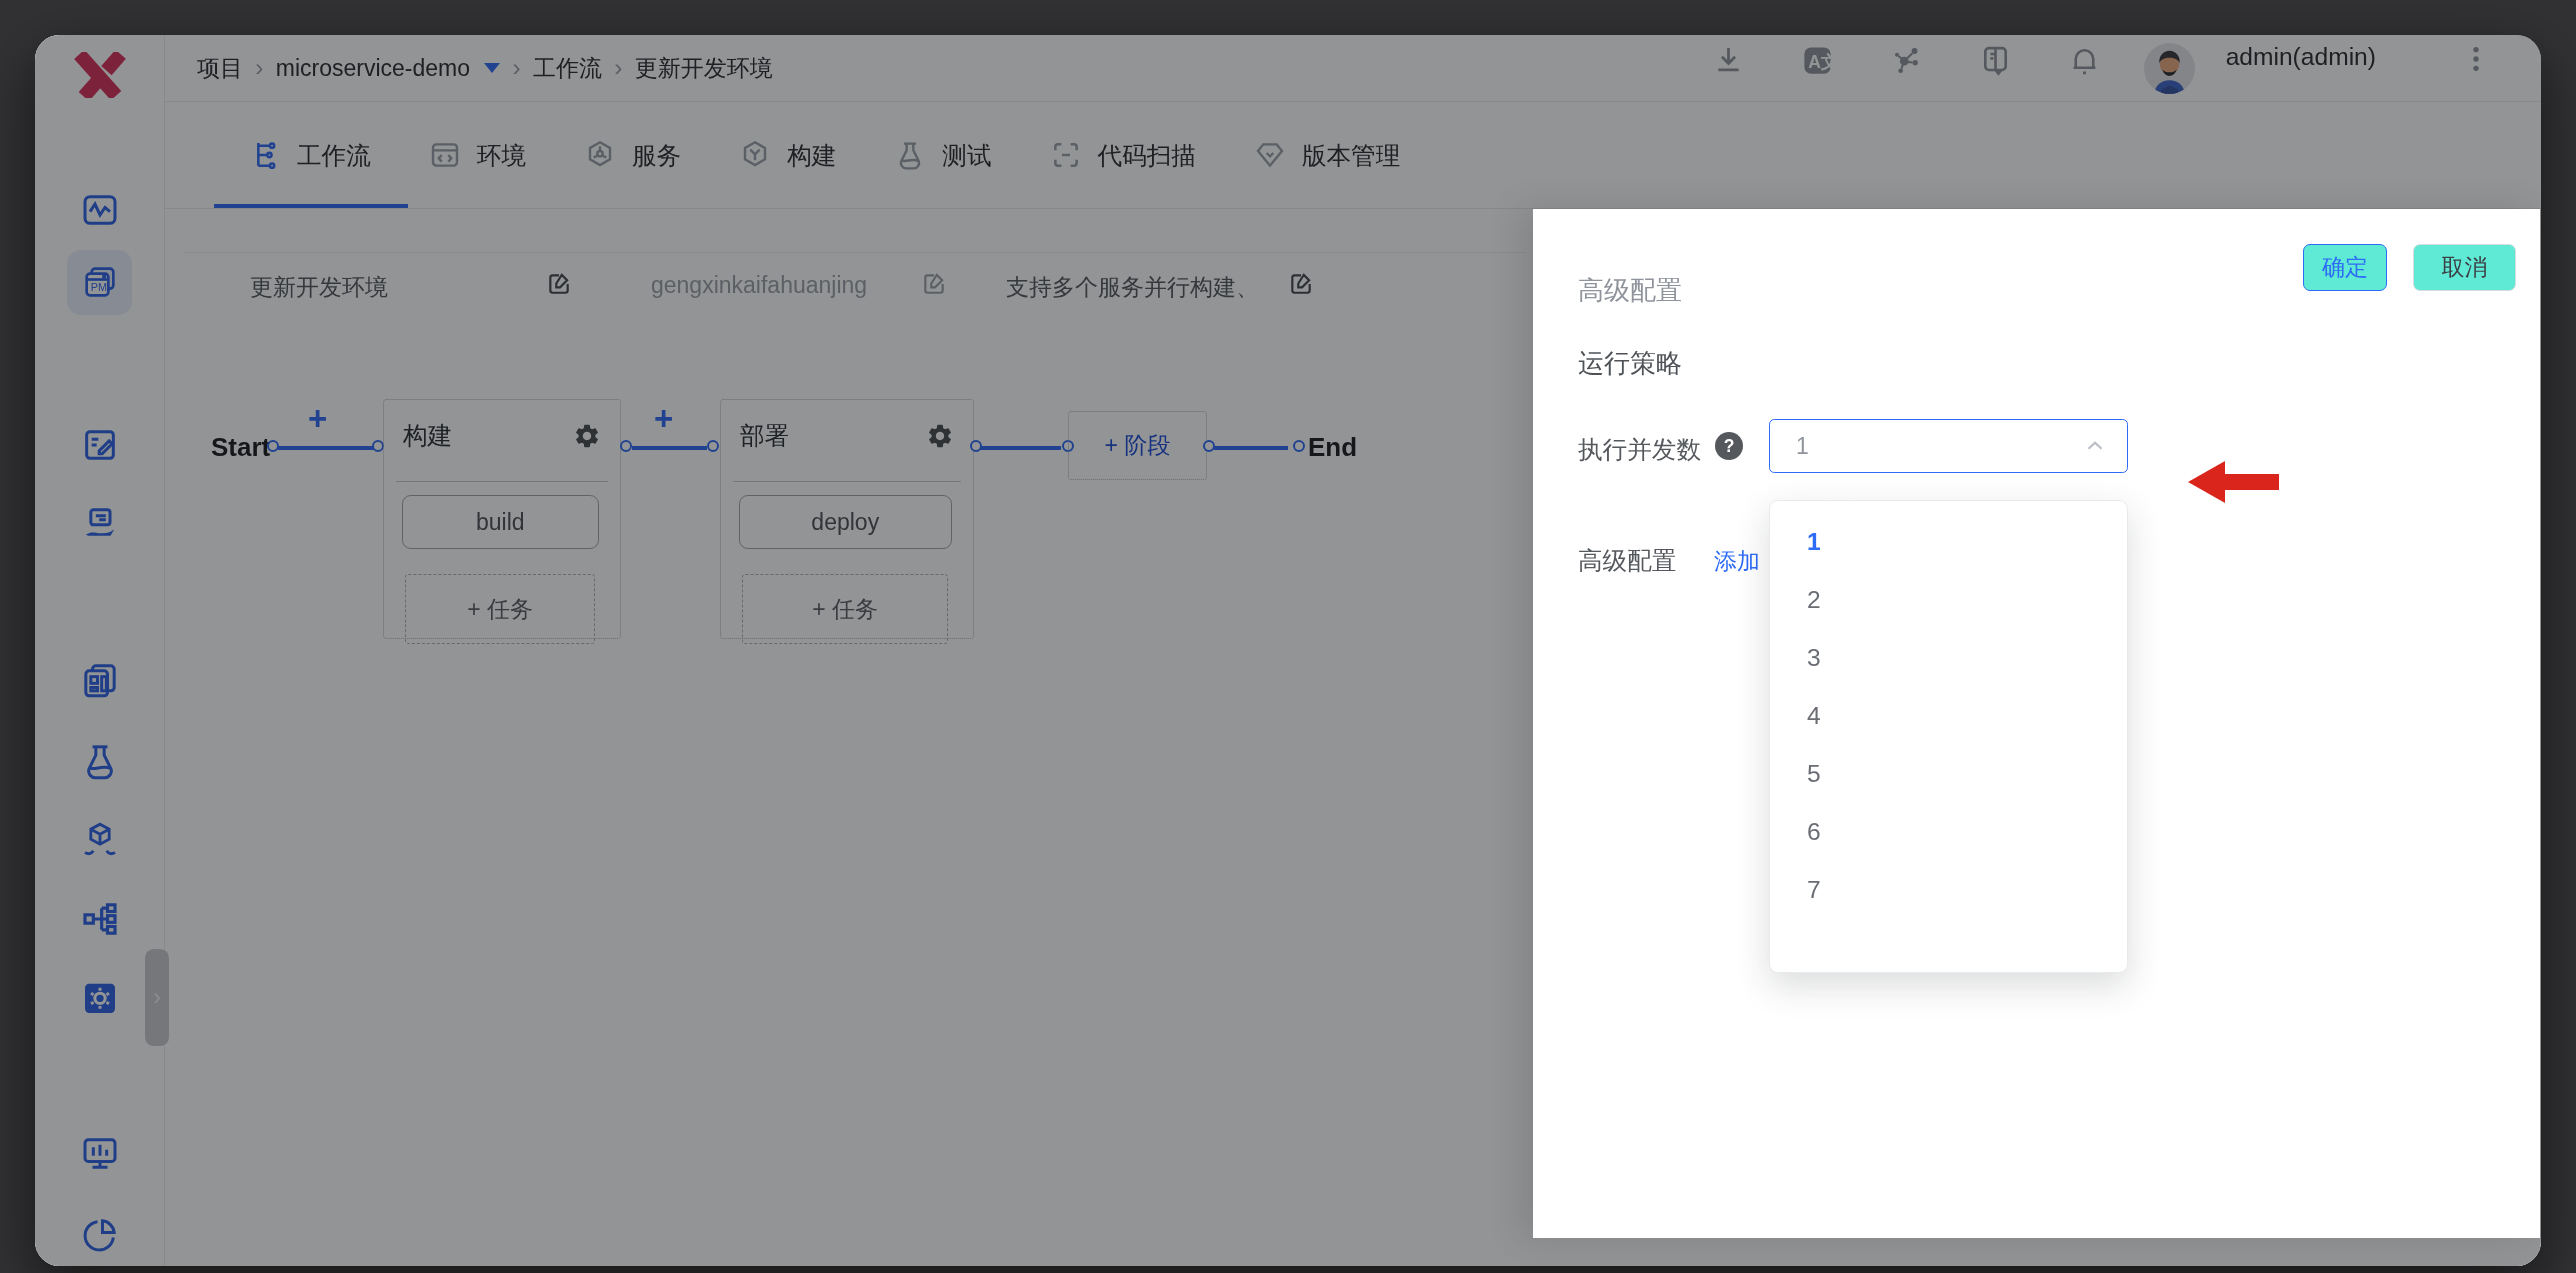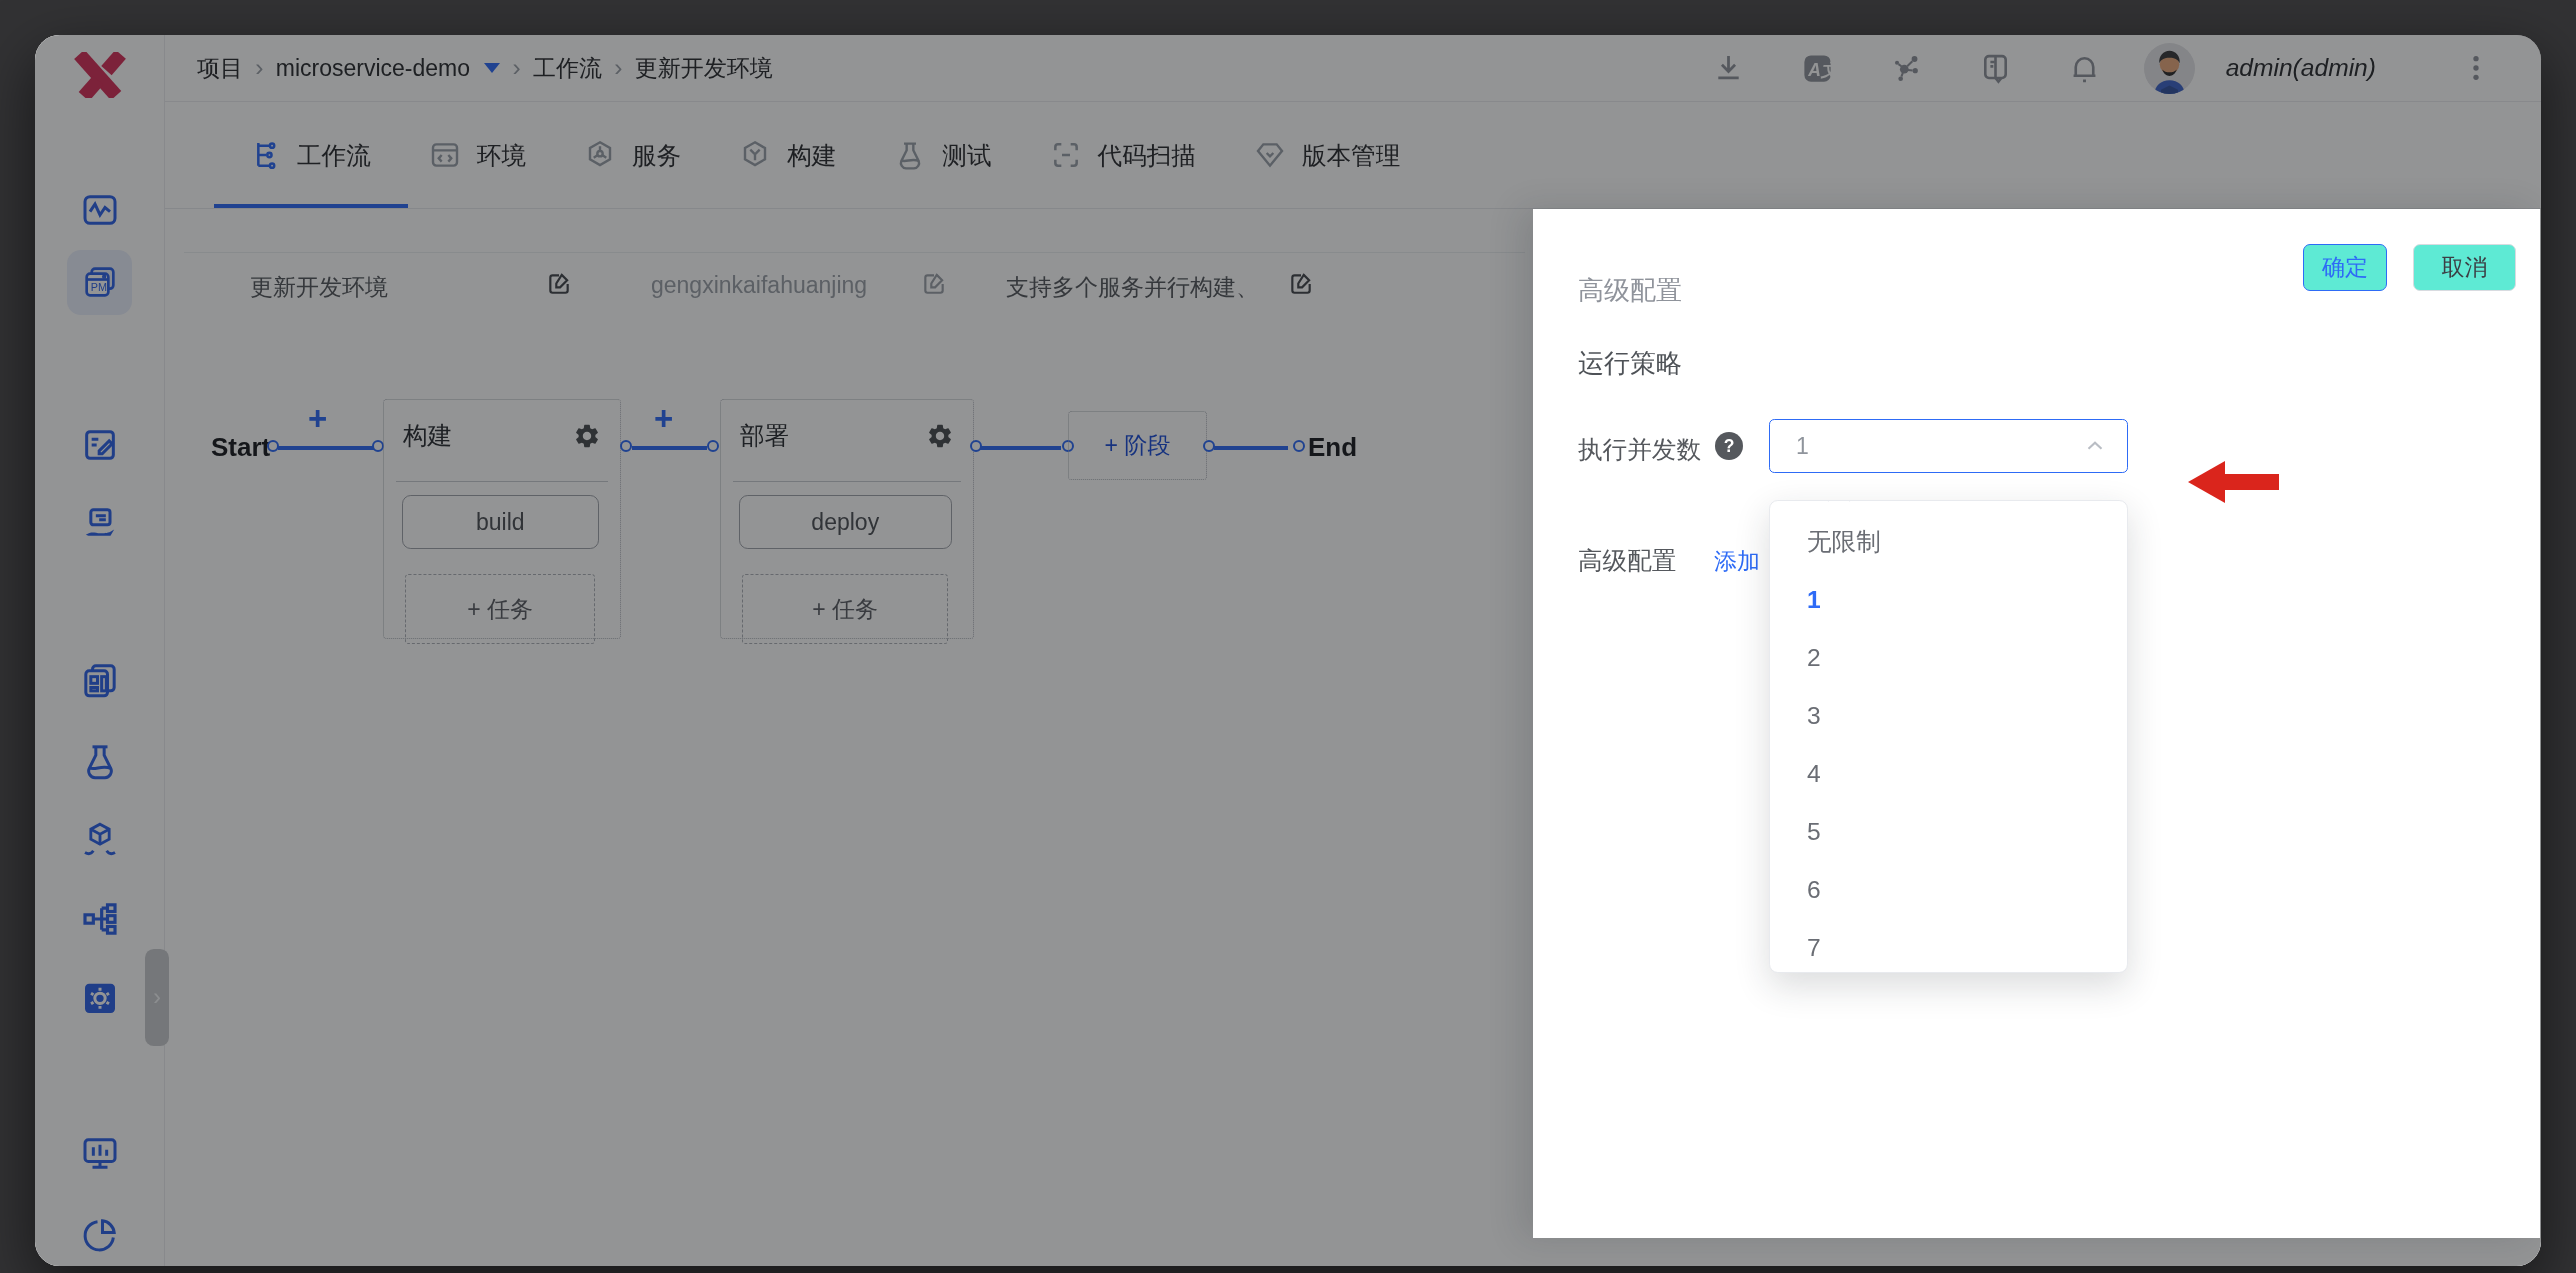--- a/index.html
+++ b/index.html
@@ -23,21 +23,21 @@
   .side-ic{position:absolute;left:45px;width:40px;height:40px;color:#2e63e8;}
   .side-active-bg{position:absolute;left:32px;top:215px;width:65px;height:65px;border-radius:14px;background:#e9eefb;}
   .collapse-handle{position:absolute;left:110px;top:914px;width:24px;height:97px;background:#c9cbce;border-radius:8.8px;z-index:5;display:flex;align-items:center;justify-content:center;color:#f3f4f6;font-size:23px;}
   
   .header{position:absolute;left:130px;top:0;right:0;height:67px;border-bottom:0.9px solid #ececef;display:flex;align-items:center;padding:0 49px 0 32px;}
   .crumbs{display:flex;align-items:center;font-size:23px;color:var(--txt-dark);white-space:nowrap;}
   .crumb{margin-right:12.3px;}
   .crumb-sep{color:#9ba0a8;margin-right:12.3px;font-size:21px;}
   .crumb-sep::after{content:"›";font-size:24.6px;}
   .caret-down{display:inline-block;width:0;height:0;border-left:8px solid transparent;border-right:8px solid transparent;border-top:10.5px solid var(--blue);margin:0 12.3px 0 1.8px;vertical-align:middle;}
-  .header-right{margin-left:auto;display:flex;align-items:center;font-style:italic;}
+  .header-right{margin-left:auto;display:flex;}
   .hbtn{width:35px;height:35px;color:#8f939b;margin-left:54px;}
   .avatar{width:51px;height:51px;border-radius:50%;margin-left:42px;overflow:hidden;background:#ececef;}
   .username{font-size:24.6px;color:var(--txt-dark);margin-left:31px;}
   .kebab{margin-left:84px;width:32px;height:32px;color:#8f939b;}
   
   .tabbar{position:absolute;left:130px;top:67px;right:0;height:107px;border-bottom:0.9px solid #e8eaed;display:flex;align-items:center;padding-left:84px;}
   .tab{display:flex;align-items:center;margin-right:58px;font-size:24.6px;color:var(--txt-dark);}
   .tab .ti{width:32px;height:32px;color:#9aa0a9;margin-right:16px;}
   .tab.active .ti{color:var(--blue);}
   .tab-underline{position:absolute;left:49px;bottom:0;width:194px;height:4.4px;background:var(--blue);}
@@ -379,21 +379,20 @@
         <svg class="chev" viewBox="0 0 24 24" fill="none" stroke="currentColor" stroke-width="2">
           <path d="M6 14.5l6-5.5 6 5.5"></path>
         </svg>
       </div>
 
       <div class="shared-label">高级配置</div>
       <span class="shared-add">添加</span>
 
       <div class="dropdown">
         <div class="dd-notch"></div>
-        <div class="dd-item">无限制</div>
         <div class="dd-item selected">1</div>
         <div class="dd-item">2</div>
         <div class="dd-item">3</div>
         <div class="dd-item">4</div>
         <div class="dd-item">5</div>
         <div class="dd-item">6</div>
         <div class="dd-item">7</div>
       </div>
     </div>
 

